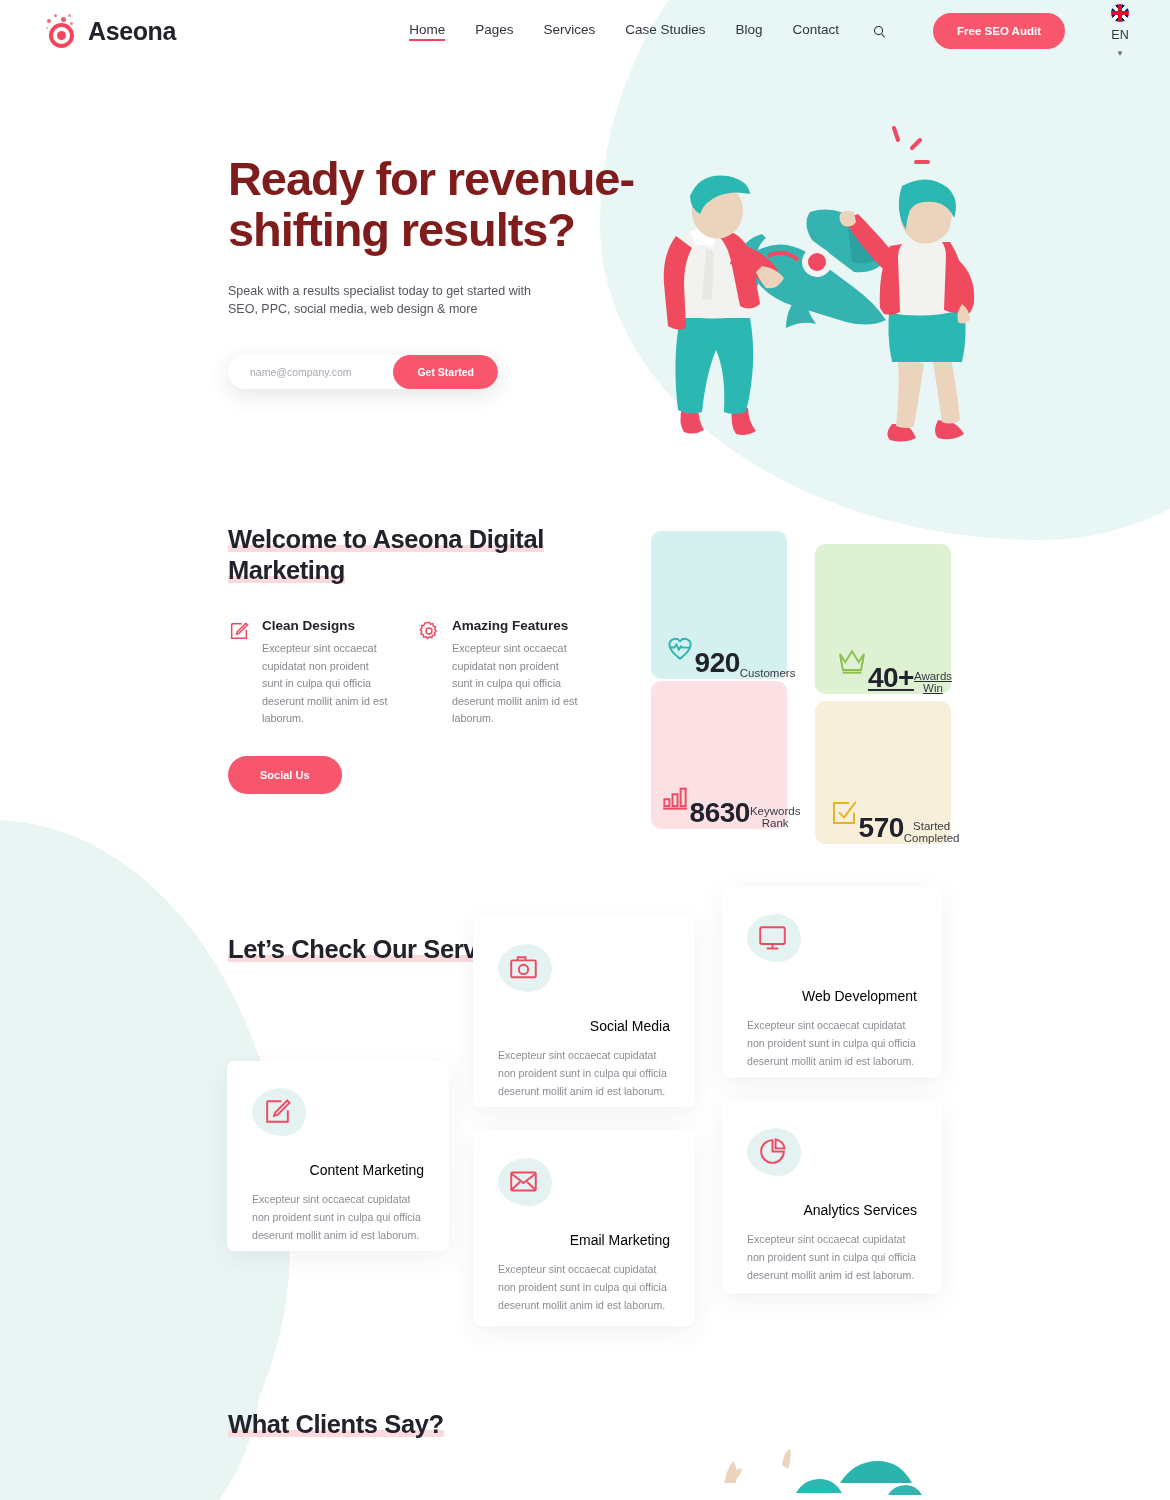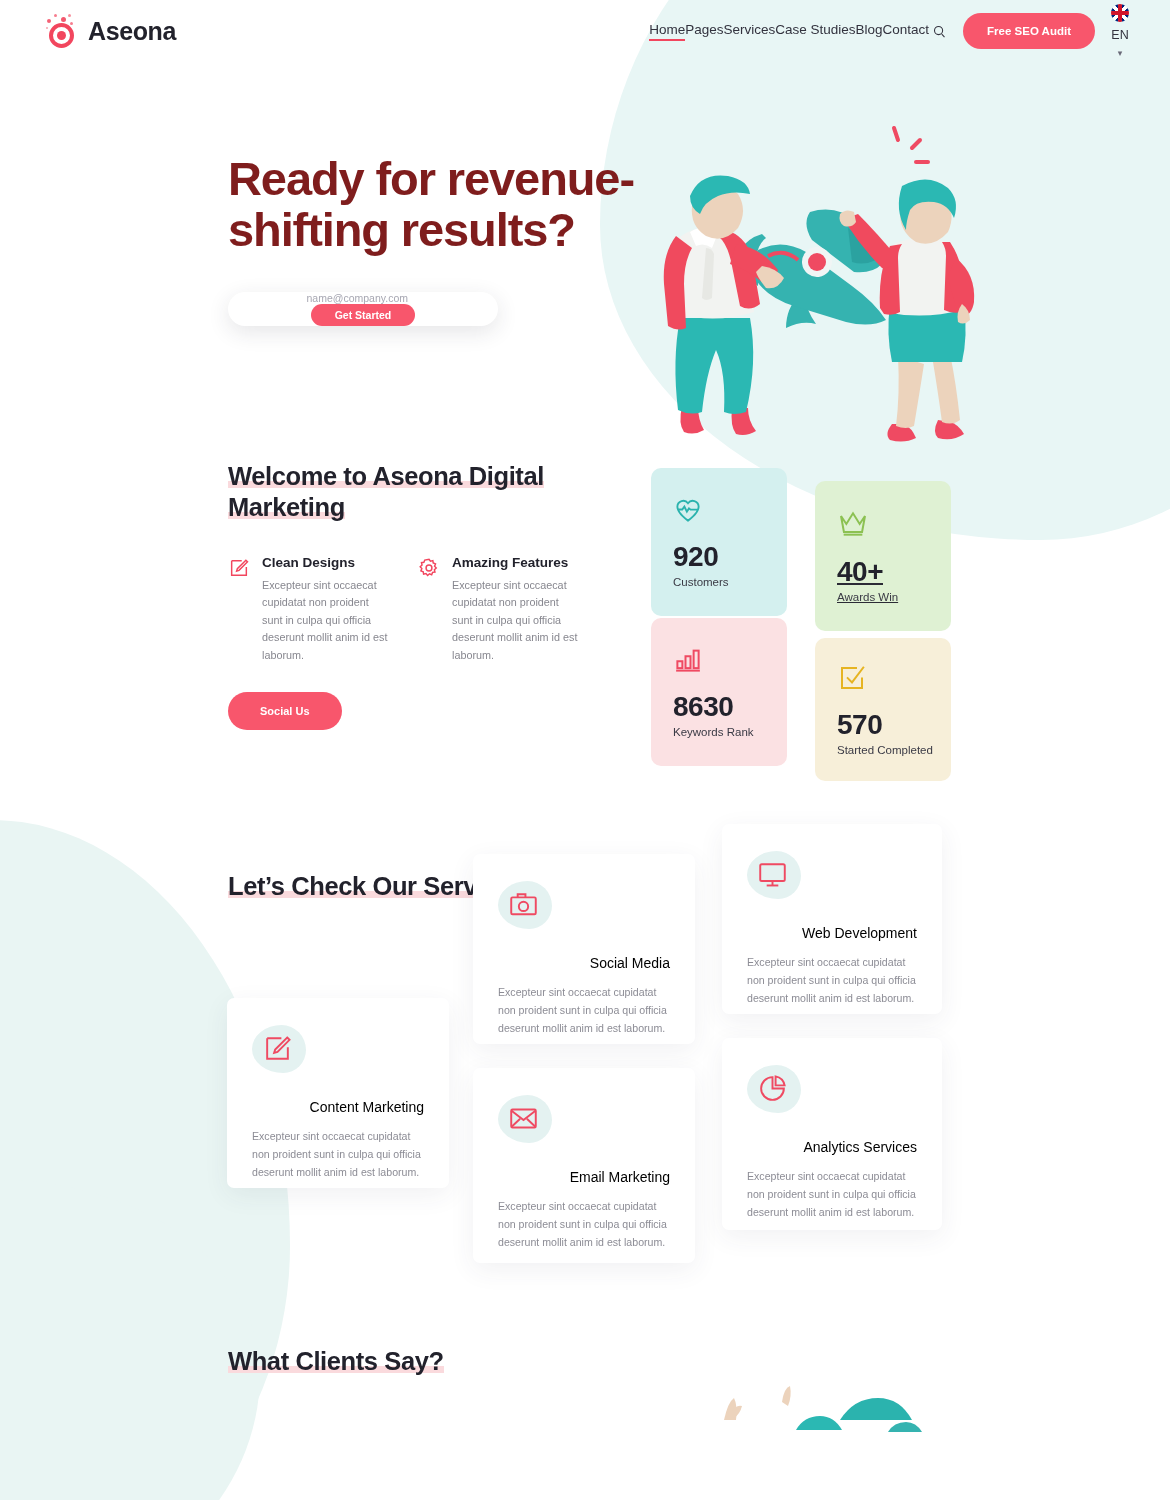--- a/index.html
+++ b/index.html
@@ -80,20 +80,21 @@
   .s4 { width: 3px; height: 3px; left: 23px; top: 1px; opacity: .6; }
   .s5 { width: 2px; height: 2px; left: 1px; top: 14px; opacity: .5; }
   .s6 { width: 3px; height: 3px; left: 25px; top: 9px; opacity: .7; }
   .logo-text {
     font-size: 25px; font-weight: bold; letter-spacing: -.4px; color: #22222c;
   }
 
   .nav {
     display: flex;
     align-items: center;
+    gap: 30px;
     margin-left: auto;
   }
   .nav-item {
     font-size: 13.5px;
     color: #32323e;
     text-decoration: none;
     position: relative;
     padding-bottom: 4px;
     white-space: nowrap;
   }
@@ -164,21 +165,20 @@
   .subscribe {
     margin-top: 36px;
     width: 270px;
     height: 34px;
     background: #fff;
     border-radius: 18px;
     display: flex;
     align-items: center;
     box-shadow: 0 6px 22px rgba(40,40,60,.12);
     overflow: hidden;
-    flex-direction: column;
   }
   .subscribe input {
     flex: 1;
     border: none;
     outline: none;
     background: transparent;
     font-family: inherit;
     font-size: 10.5px;
     color: #55555f;
     padding-left: 22px;
@@ -274,22 +274,21 @@
   .stats {
     position: relative;
     width: 300px;
     height: 320px;
     margin-left: 73px;
   }
   .stat {
     position: absolute;
     border-radius: 10px;
     display: flex;
-    flex-direction: column;
-    align-items: flex-start;
+    align-items: flex-end;
     justify-content: center;
     text-align: center;
     padding-left: 22px;
   }
   .stat .num {
     font-size: 28px;
     font-weight: bold;
     color: #22222c;
     letter-spacing: -.5px;
   }
@@ -418,20 +417,21 @@
       <div class="lang">
         <span class="flag"></span>
         <span>EN</span>
         <span class="caret">▾</span>
       </div>
     </nav>
   </div>
 
   <div class="hero">
     <h1 class="hero-title">Ready for revenue-shifting results?</h1>
+    <p class="hero-sub">Speak with a results specialist today to get started with SEO, PPC, social media, web design &amp; more</p>
 
     <div class="subscribe">
       <input type="text" placeholder="name@company.com" style="">
       <button>Get Started</button>
     </div>
   </div>
 
   <div class="hero-illus">
     <svg viewBox="0 0 340 350" width="340" height="350">
 

